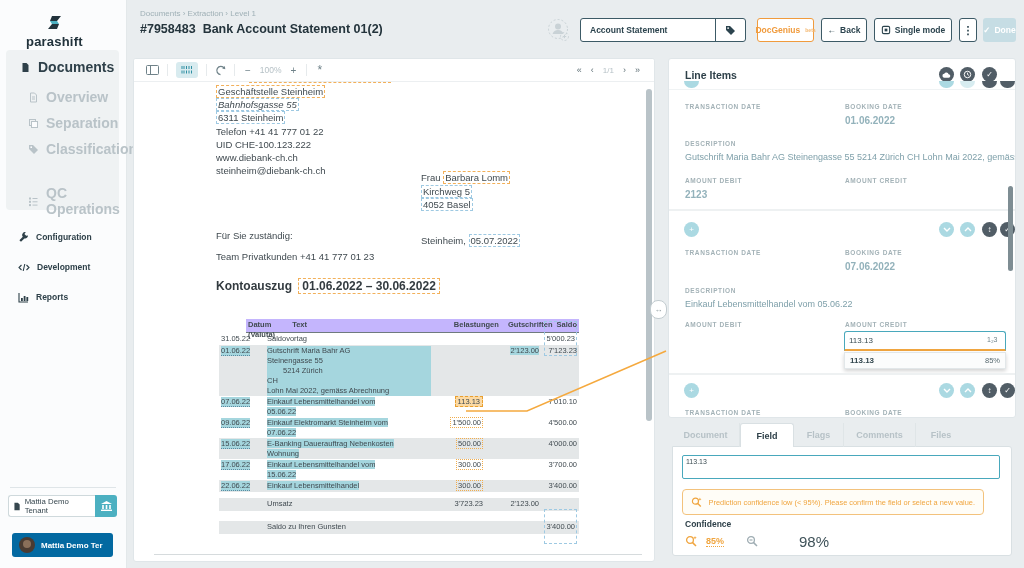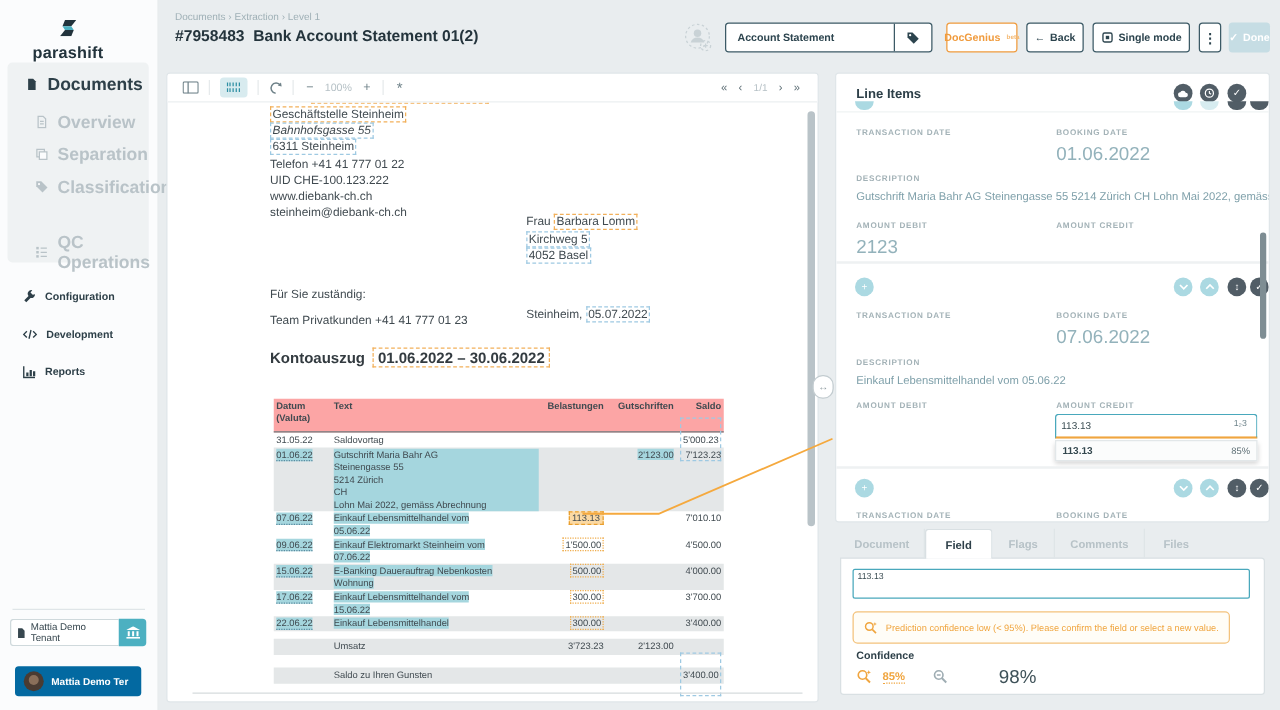--- a/index.html
+++ b/index.html
@@ -59,21 +59,21 @@
   .dash-orange{border:1px dashed #f2b05a;padding:0 1px;}
   .dash-blue{border:1px dashed #9ec9e2;padding:0 1px;}
   .clipped-box{position:absolute;left:115px;top:8px;width:140px;height:14px;border:1px dashed #f2b05a;}
   .doc-heading{position:absolute;left:82px;top:220px;font-size:12px;font-weight:700;color:#333b40;white-space:nowrap;}
   .doc-heading .dash-orange{padding:0 3px;}
 
   
   .dtable{position:absolute;left:85px;top:260px;width:360px;font-size:7.5px;line-height:10px;}
   .trow{display:flex;box-sizing:border-box;}
   .shaded{background:#e4e7e8;}
-  .thead{background:#fca5a5;font-weight:700;border-bottom:1.5px solid #6f7a7e;height:27px;}
+  .thead{background:#c4b5fd;font-weight:700;border-bottom:1.5px solid #6f7a7e;height:14px;margin-left:27px;}
   .cdate{width:46px;padding:1px 2px;box-sizing:border-box;}
   .ctext{width:168px;padding:1px 2px;box-sizing:border-box;}
   .cdeb{width:52px;padding:1px 2px;text-align:right;box-sizing:border-box;}
   .ccred{width:56px;padding:1px 2px;text-align:right;box-sizing:border-box;}
   .csaldo{flex:1;padding:1px 2px;text-align:right;box-sizing:border-box;}
   .hl{background:#a5d6de;}
   .date-ul{border-bottom:1px dotted #5b8aa0;}
   .hl-full{background:#a5d6de;display:block;width:100%;}
   .amt-box{background:#fbd9a3;border:1px dashed #e99f2e;padding:0 2px;}
   .amt-dot{border:1px dotted #f0ad4e;padding:0 1px;}
@@ -89,21 +89,21 @@
   
   .lipanel{position:absolute;left:668px;top:58px;width:348px;height:360px;background:#fff;border:1px solid #e0e6e9;border-radius:3px;box-sizing:border-box;overflow:hidden;}
   .li-title{position:absolute;left:16px;top:10px;font-size:10.5px;font-weight:700;color:#2e4049;}
   .circ{position:absolute;width:15px;height:15px;border-radius:50%;display:flex;align-items:center;justify-content:center;cursor:pointer;}
   .circ.dark{background:#515d66;color:#fff;}
   .circ.teal{background:#abd9e2;color:#fff;}
   .circ .g{font-size:8px;line-height:1;color:#fff;}
   .li-hdr-divider{position:absolute;left:0;top:30px;width:100%;border-top:1px solid #f0f3f4;}
   .remnant{position:absolute;top:22px;width:15px;height:7px;border-radius:0 0 8px 8px;}
   .lbl{position:absolute;font-size:6.5px;font-weight:600;letter-spacing:.6px;color:#a3b2b7;white-space:nowrap;}
-  .val{position:absolute;font-size:15px;color:#93b2bb;white-space:nowrap;}
+  .val{position:absolute;font-size:10px;color:#93b2bb;white-space:nowrap;font-weight:bold;}
   .desc{position:absolute;font-size:9px;color:#7fa0aa;white-space:nowrap;}
   .card-divider{position:absolute;left:0;width:100%;border-top:2px solid #eef1f2;}
   .li-input{position:absolute;left:175px;width:162px;height:20px;box-sizing:border-box;border:1px solid #49a8bc;border-bottom:2px solid #f0a53f;border-radius:3px 3px 0 0;font-size:8px;color:#3a4c52;padding:0 4px;font-family:"Liberation Sans",sans-serif;outline:none;background:#fff;}
   .li-input-hint{position:absolute;font-size:7px;color:#6d828a;}
   .li-dropdown{position:absolute;left:175px;width:162px;height:17px;background:#fbfcfc;border:1px solid #e2e7e9;box-shadow:0 2px 4px rgba(0,0,0,.18);display:flex;align-items:center;justify-content:space-between;padding:0 5px;box-sizing:border-box;cursor:pointer;}
   .li-dropdown .sv{font-size:8px;font-weight:700;color:#33474e;}
   .li-dropdown .sc{font-size:7.5px;color:#5a6c72;}
   .li-scroll{position:absolute;right:2px;top:127px;width:5px;height:85px;background:#7e8d93;border-radius:3px;cursor:grab;}
 
   
@@ -320,21 +320,21 @@
     <div class="doc-line" style="left:82px;top:79px;">UID CHE-100.123.222</div>
     <div class="doc-line" style="left:82px;top:92px;">www.diebank-ch.ch</div>
     <div class="doc-line" style="left:82px;top:105px;">steinheim@diebank-ch.ch</div>
 
     <div class="doc-line" style="left:287px;top:112px;"><span>Frau</span> <span class="dash-orange">Barbara Lomm</span></div>
     <div class="doc-line" style="left:287px;top:126px;"><span class="dash-blue">Kirchweg 5</span></div>
     <div class="doc-line" style="left:287px;top:139px;"><span class="dash-blue">4052 Basel</span></div>
 
     <div class="doc-line" style="left:82px;top:170px;">Für Sie zuständig:</div>
     <div class="doc-line" style="left:82px;top:191px;">Team Privatkunden +41 41 777 01 23</div>
-    <div class="doc-line" style="left:287px;top:186px;"><span>Steinheim,</span> <span class="dash-blue">05.07.2022</span></div>
+    <div class="doc-line" style="left:287px;top:175px;"><span>Steinheim,</span> <span class="dash-blue">05.07.2022</span></div>
 
     <div class="doc-heading">
       <span>Kontoauszug</span>
       <span class="dash-orange" style="margin-left:3px;">01.06.2022 – 30.06.2022</span>
     </div>
 
     <div class="dtable">
       <div class="trow thead">
         <div class="cdate"><span>Datum</span><br><span>(Valuta)</span></div>
         <div class="ctext">Text</div>
@@ -350,21 +350,21 @@
           <div class="ccred"></div>
         <div class="csaldo"><span class="saldo-dash">5'000.23</span></div>
       </div>
 
       <div class="trow rh51 shaded">
         <div class="cdate"><span class="hl date-ul">01.06.22</span></div>
         <div class="ctext">
           <span class="hl-full">
             <span style="display:block;">Gutschrift Maria Bahr AG</span>
             <span style="display:block;">Steinengasse 55</span>
-            <span style="display:block;">5214 Zürich</span>
+            <span style="display:block;padding-left:16px;">5214 Zürich</span>
             <span style="display:block;">CH</span>
             <span style="display:block;">Lohn Mai 2022, gemäss Abrechnung</span>
           </span>
         </div>
         <div class="cdeb"></div>
         <div class="ccred"><span class="hl">2'123.00</span></div>
         <div class="csaldo">7'123.23</div>
       </div>
 
       <div class="trow rh21">

